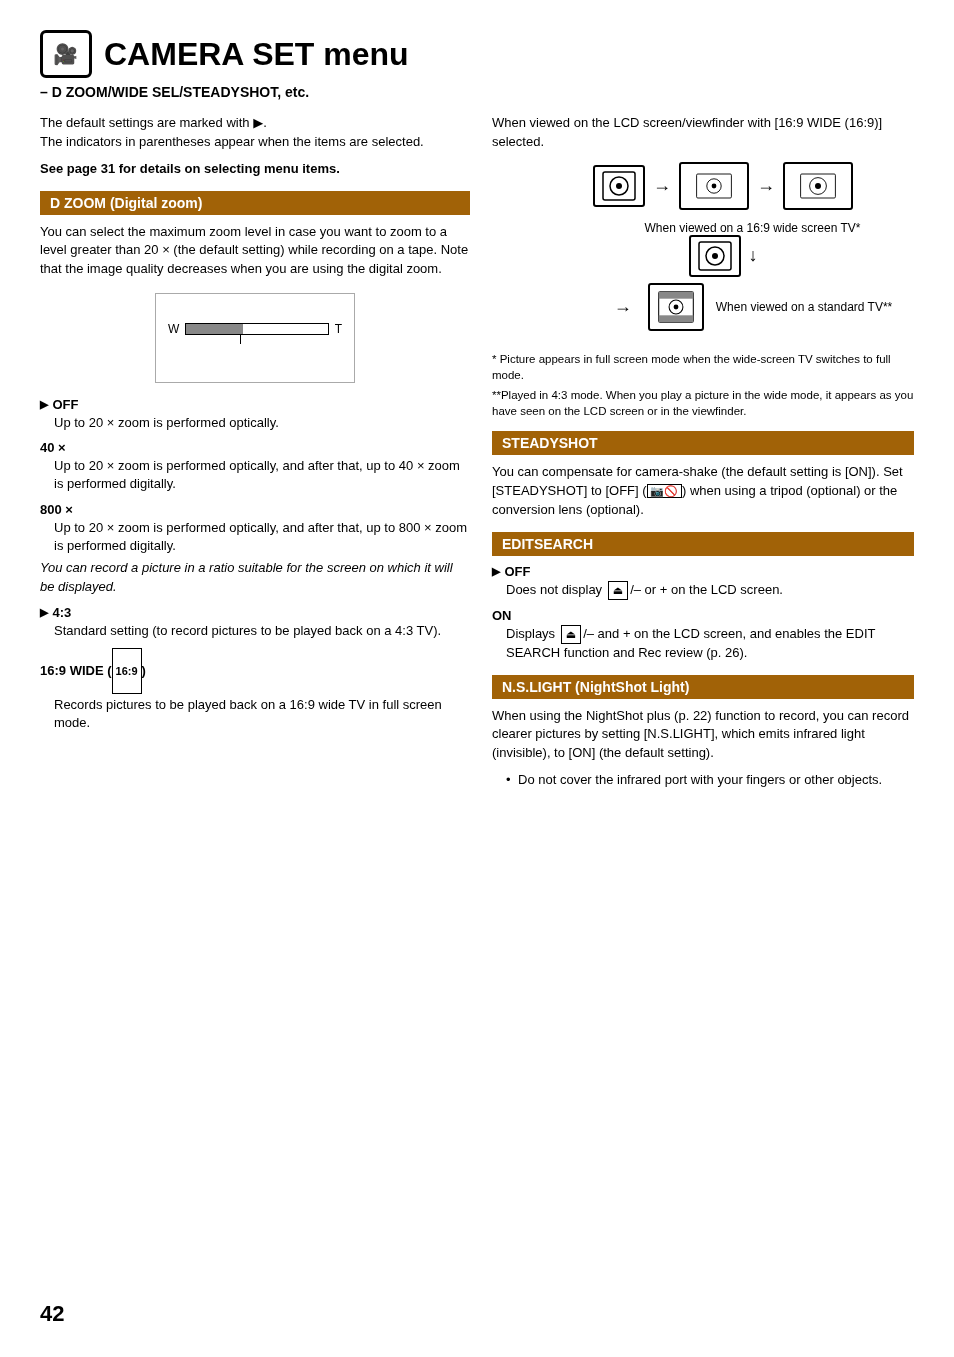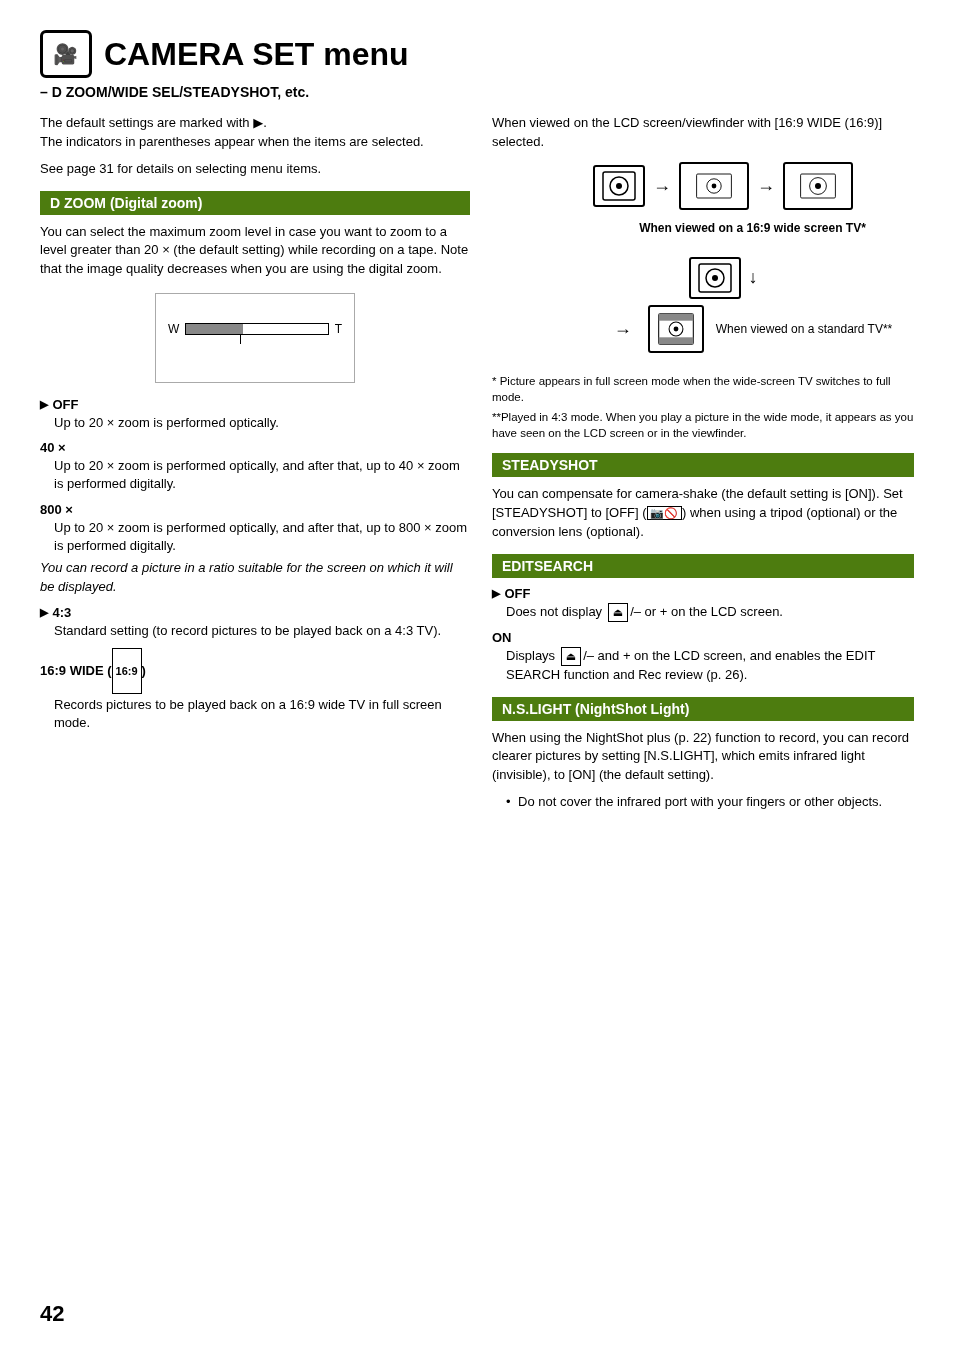--- a/index.html
+++ b/index.html
@@ -58,37 +58,37 @@
       flex: 1;
     }
     .left-col {
       width: 430px;
       flex-shrink: 0;
     }
     .right-col {
       flex: 1;
     }
     .section-header {
-      background: #4d7c0f;
+      background: #a16207;
       color: #fff;
       font-size: 14px;
       font-weight: bold;
       padding: 4px 10px;
       margin-bottom: 8px;
       margin-top: 12px;
     }
     .section-header:first-child {
       margin-top: 0;
     }
     p {
       margin-bottom: 8px;
       line-height: 1.45;
     }
     .bold-text {
-      font-weight: normal;
+      font-weight: bold;
     }
     .option-label {
       font-weight: bold;
       margin-top: 8px;
       margin-bottom: 2px;
       display: flex;
       align-items: center;
       gap: 4px;
     }
     .option-label.default::before {
@@ -289,21 +289,21 @@
           <span class="arrow-right">→</span>
 
           <div class="tv-box" style="width:70px; height:48px;">
             <svg viewBox="0 0 60 42">
               <rect x="1" y="1" width="58" height="40" rx="2" fill="none" stroke="#000" stroke-width="1.5"></rect>
               <circle cx="30" cy="21" r="14" fill="none" stroke="#000" stroke-width="1.5"></circle>
               <circle cx="30" cy="21" r="5" fill="#000"></circle>
             </svg>
           </div>
         </div>
-        <div style="margin-left: 55px; margin-bottom: 22px; font-weight: bold;">
+        <div style="margin-left: 55px; margin-bottom: 0;">
           <span class="tv-label">When viewed on a 16:9 wide screen TV*</span>
         </div>
 
         <div style="display:flex; margin-left:0; margin-bottom:6px;">
           <div class="tv-box">
             <svg viewBox="0 0 36 32">
               <rect x="2" y="2" width="32" height="28" rx="2" fill="none" stroke="#000" stroke-width="1.5"></rect>
               <circle cx="18" cy="16" r="9" fill="none" stroke="#000" stroke-width="1.5"></circle>
               <circle cx="18" cy="16" r="3" fill="#000"></circle>
             </svg>

